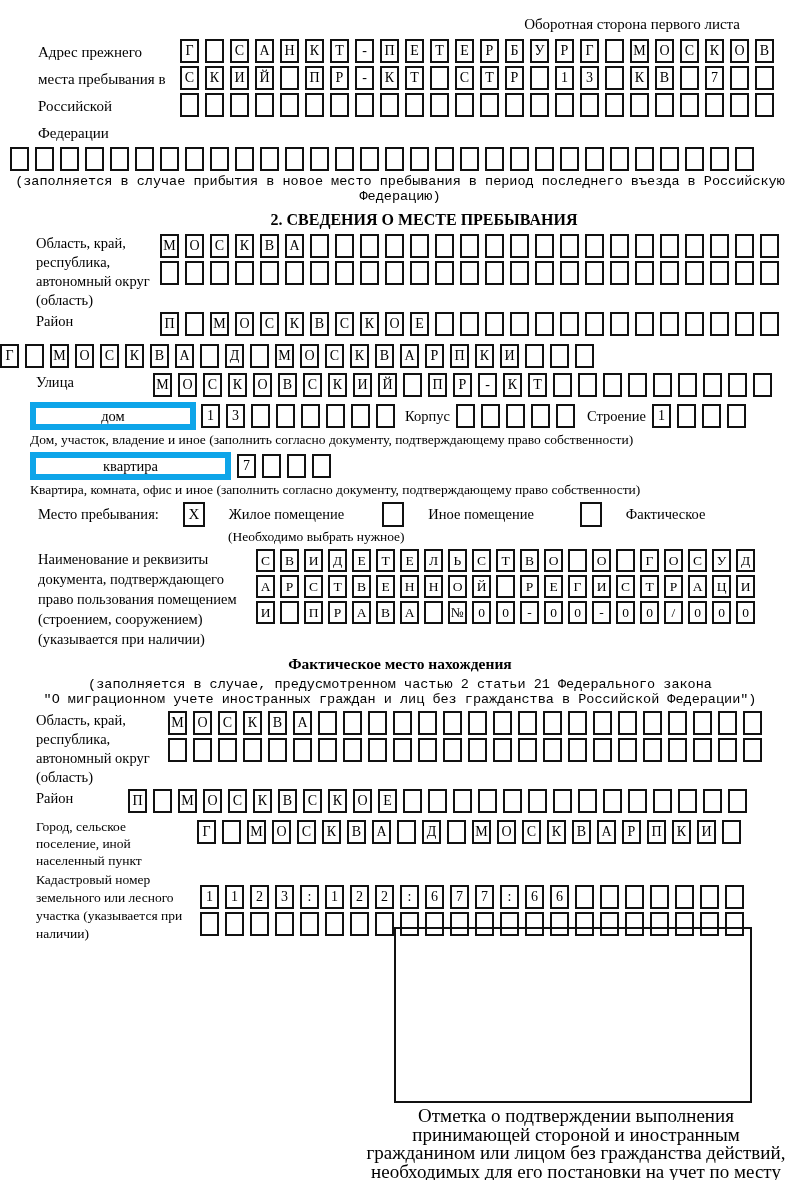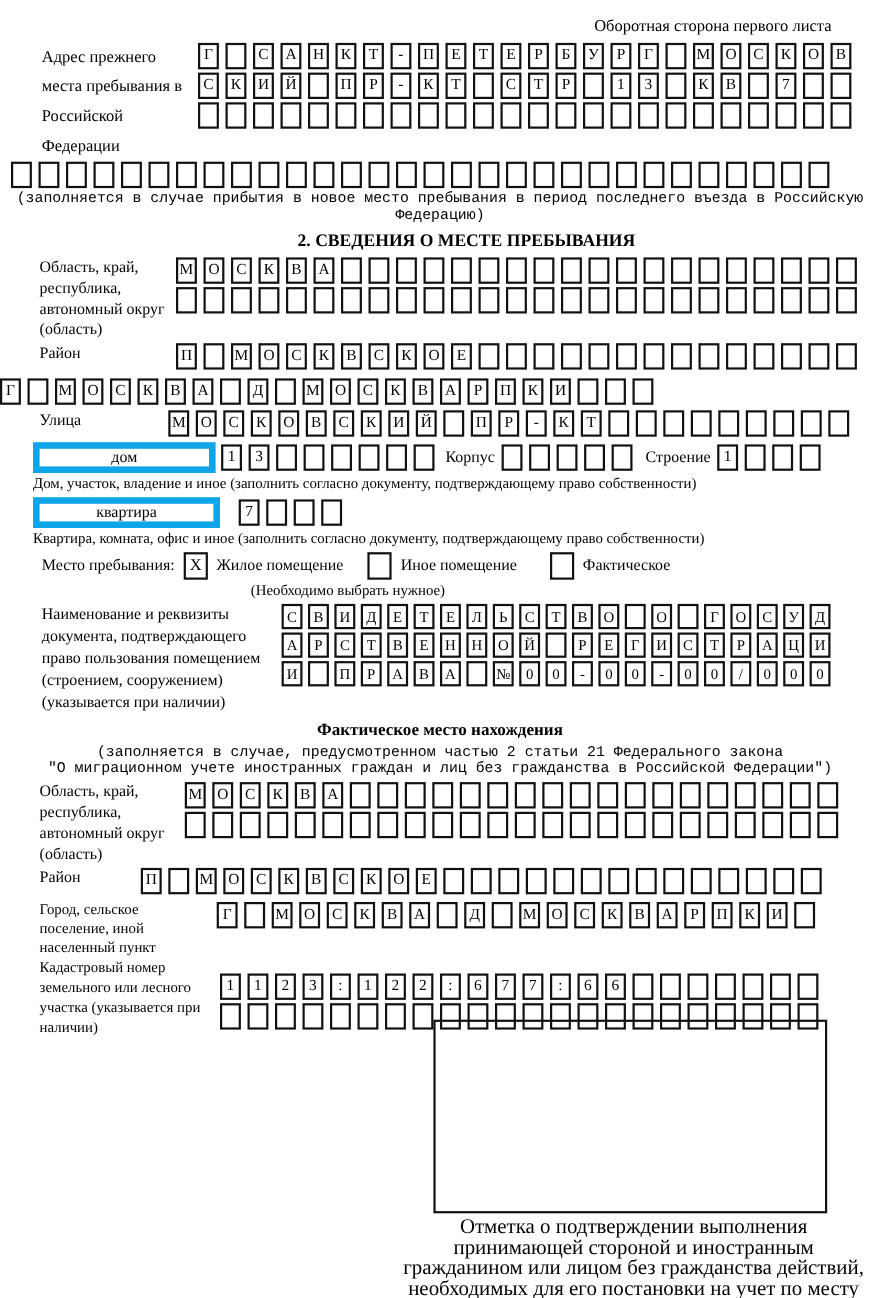--- a/index.html
+++ b/index.html
@@ -7,21 +7,21 @@
   body {
     width: 800px; height: 1180px;
     background: #ffffff; color: #000;
     font-family: "Liberation Serif", "DejaVu Serif", serif;
     font-size: 14.5px;
     overflow: hidden;
     position: relative;
   }
   .corner {
     text-align: right;
-    padding: 16px 44px 0 0;
+    padding: 16px 60px 0 0;
     font-size: 15px;
   }
   .flexrow { display: flex; align-items: flex-start; }
   .lbl { line-height: 19px; }
   .prev-lbl { margin-left: 38px; width: 134px; margin-right: 8px; line-height: 27px; font-size: 15px; }
   .cellrow { display: flex; gap: 6px; margin-bottom: 3px; }
   .cell {
     width: 19px; height: 24px; flex: 0 0 auto;
     border: 2px solid #111;
     display: flex; align-items: center; justify-content: center;
@@ -353,31 +353,31 @@
   <div class="cellrow" style="margin-bottom:0;">
       <div class="cell">1</div>
       <div class="cell"></div>
       <div class="cell"></div>
       <div class="cell"></div>
     </div>
 </div>
 <div class="note ml30" style="margin-top:2px;">Дом, участок, владение и иное (заполнить согласно документу, подтверждающему право собственности)</div>
 
 <div class="flexrow ml30 mt4" style="align-items:center;">
-  <div class="wordbox" style="width:170px; margin-right:17px;">квартира</div>
+  <div class="wordbox" style="width:201px; margin-right:6px;">квартира</div>
   <div class="cellrow" style="margin-bottom:0;">
       <div class="cell">7</div>
       <div class="cell"></div>
       <div class="cell"></div>
       <div class="cell"></div>
     </div>
 </div>
 <div class="note ml30" style="margin-top:2px;">Квартира, комната, офис и иное (заполнить согласно документу, подтверждающему право собственности)</div>
 
-<div class="flexrow mt4" style="align-items:center; margin-left:38px; gap:8px;">
+<div class="flexrow mt4" style="align-items:center; margin-left:38px; gap:24px;">
   <span>Место пребывания:</span>
   <span class="checkbox">X</span>
   <span>Жилое помещение</span>
   <span class="checkbox" style="margin-left:14px;"></span>
   <span>Иное помещение</span>
   <span class="checkbox" style="margin-left:22px;"></span>
   <span>Фактическое</span>
 </div>
 <div class="note" style="margin-left:228px; margin-top:2px;">(Необходимо выбрать нужное)</div>
 

